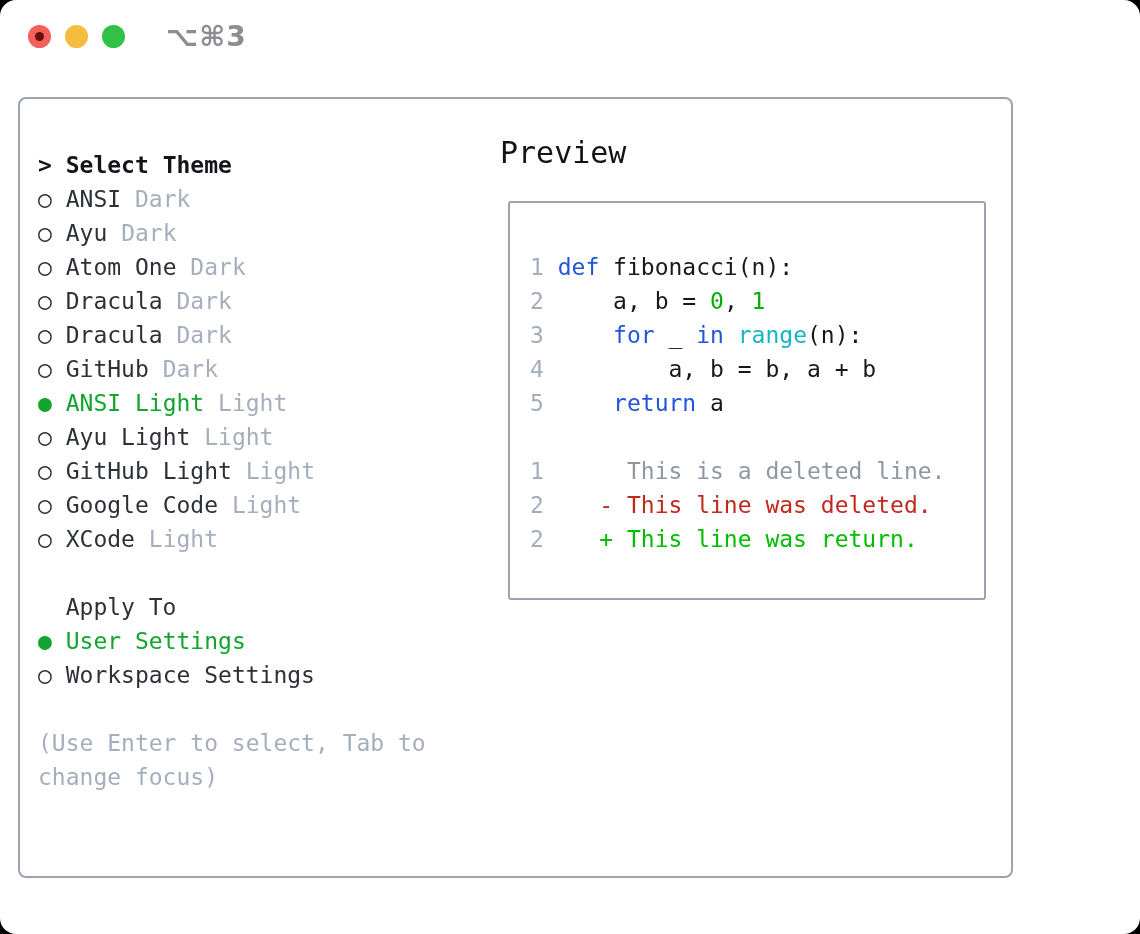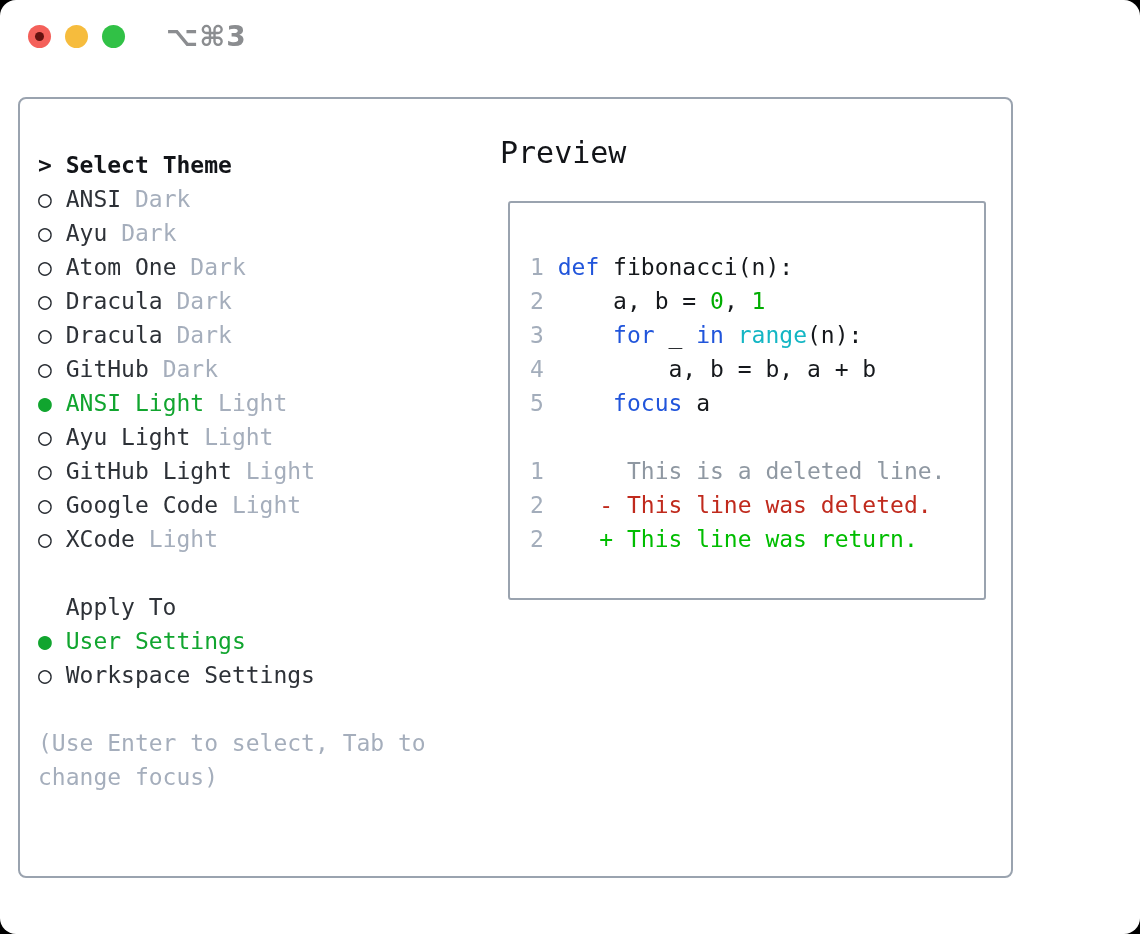--- a/index.html
+++ b/index.html
@@ -106,21 +106,21 @@
     </div>
 
     <div class="preview-title">Preview</div>
 
     <div class="preview-box">
       <div>
           <div class="code-line"><span class="seg-ln">1 </span><span class="seg-kw">def</span><span class="seg-pl"> fibonacci(n):</span></div>
           <div class="code-line"><span class="seg-ln">2 </span><span class="seg-pl">    a, b = </span><span class="seg-num">0</span><span class="seg-pl">, </span><span class="seg-num">1</span></div>
           <div class="code-line"><span class="seg-ln">3 </span><span class="seg-pl">    </span><span class="seg-kw">for</span><span class="seg-pl"> _ </span><span class="seg-kw">in</span><span class="seg-pl"> </span><span class="seg-bi">range</span><span class="seg-pl">(n):</span></div>
           <div class="code-line"><span class="seg-ln">4 </span><span class="seg-pl">        a, b = b, a + b</span></div>
-          <div class="code-line"><span class="seg-ln">5 </span><span class="seg-pl">    </span><span class="seg-kw">focus</span><span class="seg-pl"> a</span></div>
+          <div class="code-line"><span class="seg-ln">5 </span><span class="seg-pl">    </span><span class="seg-kw">return</span><span class="seg-pl"> a</span></div>
           <div class="code-line"></div>
           <div class="code-line"><span class="seg-ln">1</span><span class="seg-ctx">      This is a deleted line.</span></div>
           <div class="code-line"><span class="seg-ln">2</span><span class="seg-pl">    </span><span class="seg-del">- This line was deleted.</span></div>
           <div class="code-line"><span class="seg-ln">2</span><span class="seg-pl">    </span><span class="seg-add">+ This line was return.</span></div>
         </div>
     </div>
 
   </div>
 </div>
 

